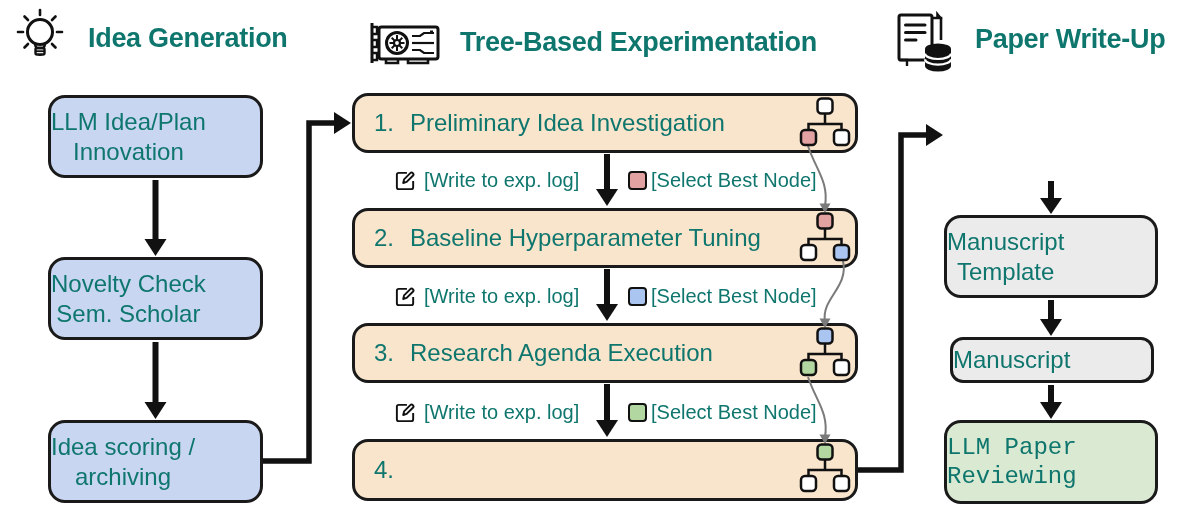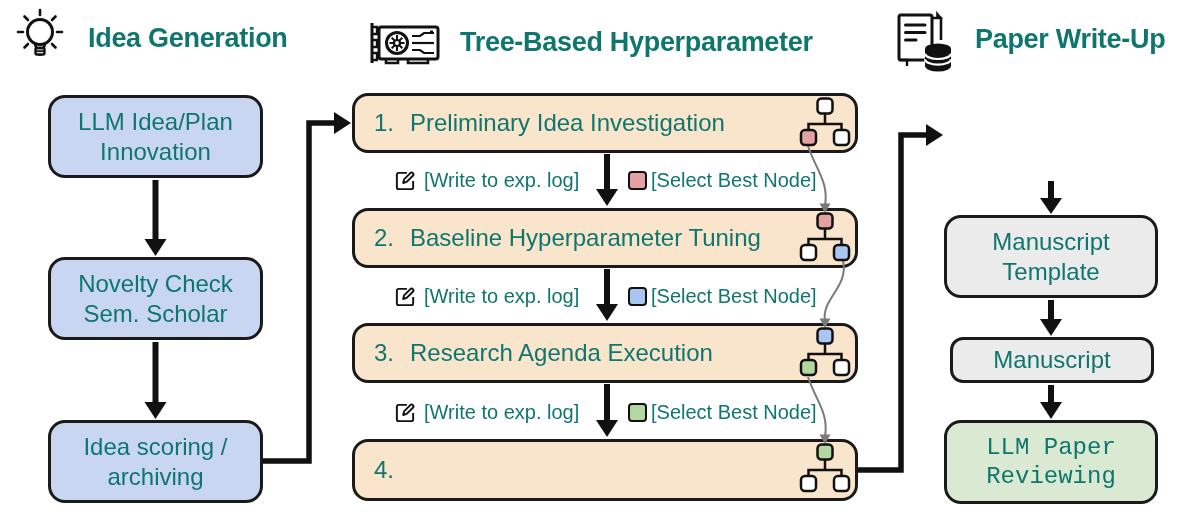--- a/index.html
+++ b/index.html
@@ -4,21 +4,21 @@
 <style>
   html,body{margin:0;padding:0;background:#fff;}
   #canvas{
     position:relative;width:1200px;height:527px;background:#ffffff;
     font-family:"Liberation Sans",sans-serif;color:#0f766e;overflow:hidden;
   }
   .hdr{position:absolute;display:flex;align-items:center;gap:16px;}
   .hdr-title{font-size:27px;font-weight:700;letter-spacing:-0.3px;white-space:nowrap;}
   .node-box{
     position:absolute;box-sizing:border-box;border:3px solid #1a1a1a;border-radius:17px;
-    display:flex;align-items:center;justify-content:center;text-align:center;
+    display:flex;align-items:center;justify-content:flex-start;text-align:center;
   }
   .box-label{font-size:24px;line-height:1.22;white-space:pre-line;}
   .stage-box{
     position:absolute;box-sizing:border-box;border:3px solid #1a1a1a;border-radius:16px;
     display:flex;align-items:center;
   }
   .stage-num{font-size:24px;margin-left:19px;margin-right:16px;}
   .stage-title{font-size:24px;white-space:nowrap;}
   .tree-icon{position:absolute;}
   .trans-group{position:absolute;height:28px;display:flex;align-items:center;gap:7px;}
@@ -74,21 +74,21 @@
         </g>
         <g stroke-width="2.2">
           <path d="M46 26 h8 l4 -3 h10"></path>
           <path d="M46 33 h22"></path>
           <path d="M46 40 h8 l4 3 h10"></path>
         </g>
         <path d="M20 49 v4 h12 v-4 M42 49 v4 h20 v-4" stroke-width="2.6"></path>
       </g>
       <rect x="64" y="20.5" width="3" height="3" fill="#111"></rect>
     </svg>
-    <div class="hdr-title">Tree-Based Hyperparameter</div>
+    <div class="hdr-title">Tree-Based Experimentation</div>
   </div>
 
   <div class="hdr" style="left:891px;top:6px;">
     <svg width="68" height="66" viewBox="0 0 68 66">
       <g fill="none" stroke="#111" stroke-width="3">
         <path d="M40 12 h10 v22" stroke-width="2.6"></path>
         <path d="M50 12 l-4 -5 v5 z" fill="#111" stroke-width="1.6"></path>
         <rect x="8" y="9" width="33" height="45" rx="2"></rect>
         <path d="M8 54 h8 v6" stroke-width="2.4"></path>
       </g>

